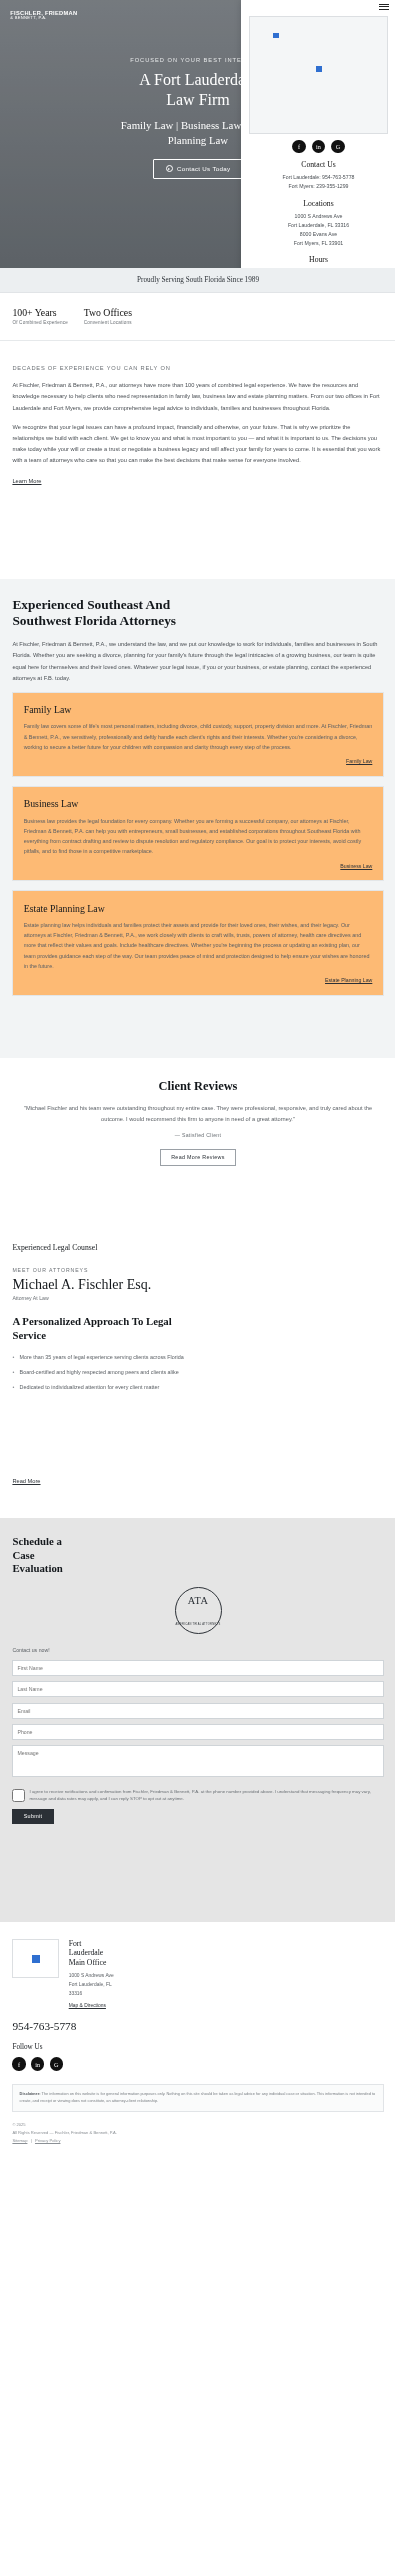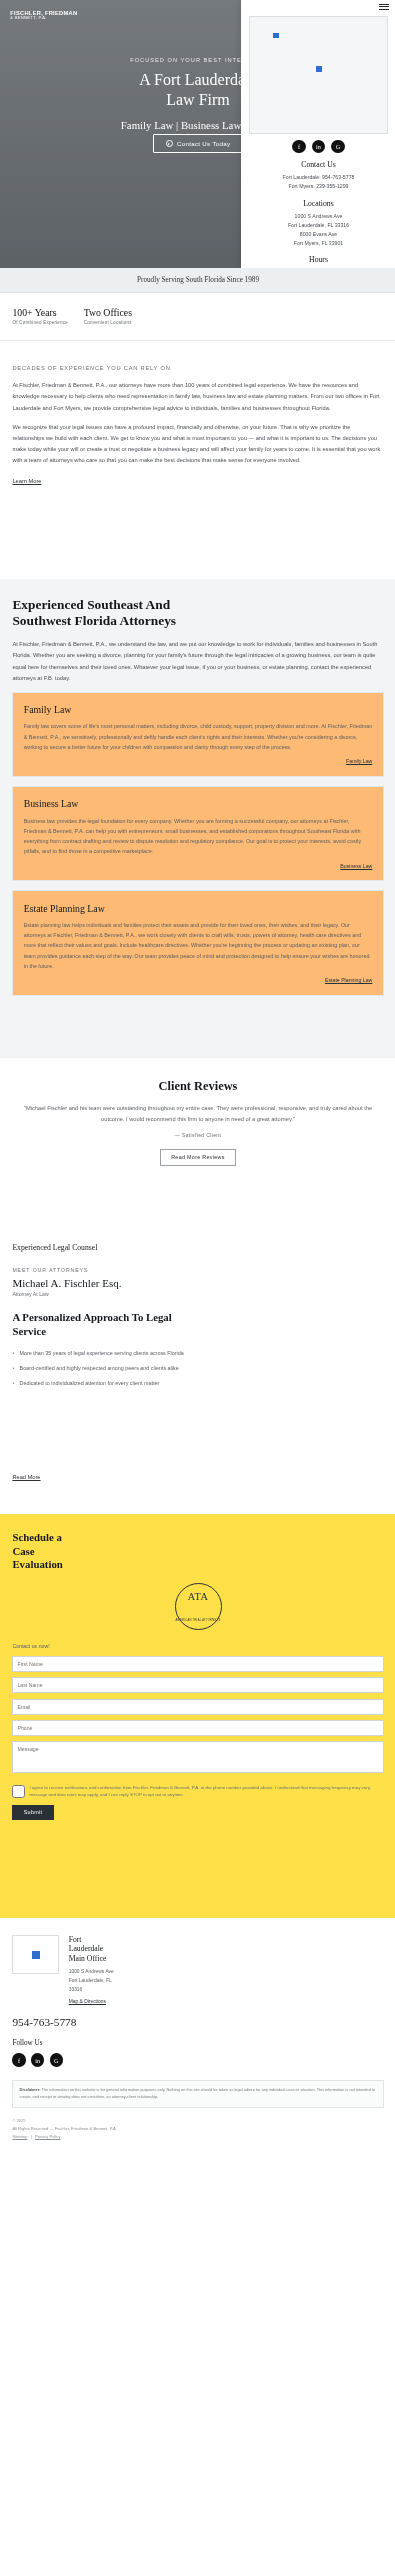--- a/index.html
+++ b/index.html
@@ -163,33 +163,33 @@
   .btn-outline {
     display:inline-block; margin-top: 10.3px; border: 0.5px solid #9aa0a6; color:#2b3036;
     padding: 4.6px 10.3px; font-size: 5.4px; letter-spacing: 0.3px; cursor: pointer; background:#fff;
   }
 
   
   .attorney-eyebrow {
     font-family: "Liberation Serif", serif; font-size: 7.7px; color: #14181c; margin-bottom: 14.4px;
   }
   .meet { font-size: 5.2px; letter-spacing: 0.9px; text-transform: uppercase; color:#6b7075; margin-bottom: 4.1px; }
-  .att-name { font-family: "Liberation Serif", serif; font-size: 11px; color:#14181c; }
+  .att-name { font-family: "Liberation Serif", serif; font-size: 14px; color:#14181c; }
   .att-role { font-size: 5.2px; color:#6b7075; margin-top: 2.1px; margin-bottom: 13.4px; }
   .att-headline { font-family: "Liberation Serif", serif; font-size: 10.8px; line-height:1.3; color:#14181c; margin-bottom: 9.3px; }
   .bullets { list-style: none; }
   .bullets li {
     font-size: 5.4px; color:#5a5f64; line-height: 1.9; padding-left: 7.2px; position: relative; margin-bottom: 5.2px;
   }
   .bullets li:before {
     content: "•"; position: absolute; left: 0; color: #8b9095;
   }
 
   
-  .form-wrap { background: #fde047; padding: 17.5px 12.4px 20.6px 12.4px; }
+  .form-wrap { background: #e5e5e5; padding: 17.5px 12.4px 20.6px 12.4px; }
   .form-title { font-family: "Liberation Serif", serif; font-size: 10.8px; line-height:1.25; color:#14181c; margin-bottom: 11.3px; }
   .seal {
     width: 47px; height: 47px; border-radius: 50%; border: 1px solid #2b3036;
     margin: 5.2px auto 12.4px auto; display:flex; flex-direction: column; align-items:center; justify-content:center;
     color:#2b3036;
     gap:16px;
   }
   .seal .ata { font-family:"Liberation Serif", serif; font-size: 10.3px; letter-spacing: 0.5px; }
   .seal .ata-sub { font-size: 2.6px; letter-spacing: 0.3px; margin-top: 1.5px; }
   .form-note { font-size: 5.2px; color:#5a5f64; margin-bottom: 7.2px; }
@@ -254,20 +254,21 @@
       </div>
     </div>
 
     <div class="hero-content">
       <div class="eyebrow">Focused On Your Best Interests</div>
       <h1 class="hero-title">
         <span>A Fort Lauderdale</span>
         <span class="accent">Law Firm</span>
       </h1>
       <div class="hero-sub">Family Law | Business Law | Estate</div>
+      <div class="hero-sub2">Planning Law</div>
       <button class="hero-btn">
         <span class="dot">▸</span>
         <span>Contact Us Today</span>
       </button>
     </div>
 
     <aside class="float-card">
       <div class="float-card-top">
         <div class="fc-ham">
           <span></span>

